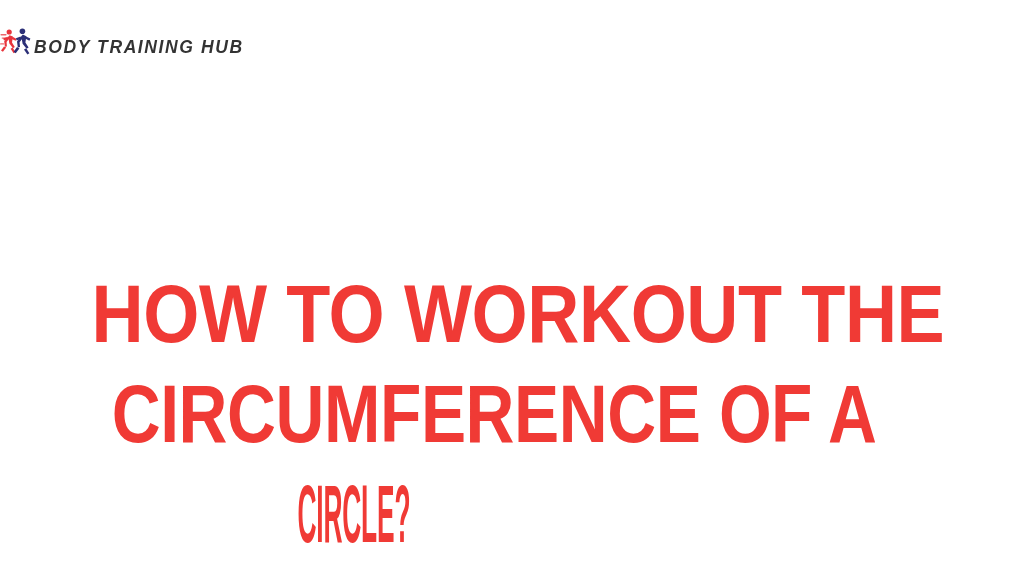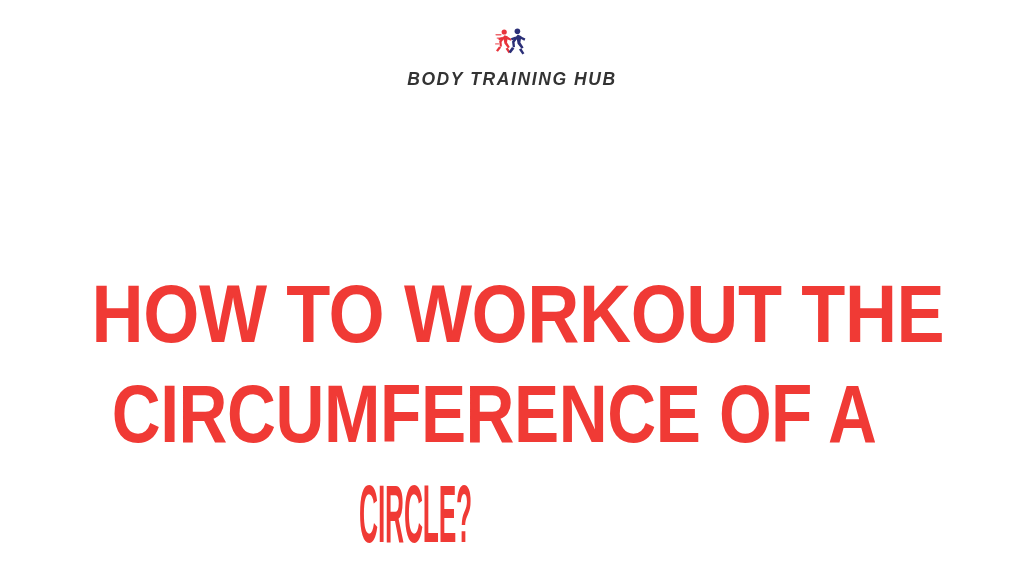--- a/index.html
+++ b/index.html
@@ -20,21 +20,21 @@
     margin: 0 auto;
   }
 
   
   .brand {
     position: absolute;
     top: 26px;
     left: 0;
     width: 1024px;
     display: flex;
-    flex-direction: column;
+    flex-direction: row;
     align-items: center;
     text-align: right;
   }
 
   .brand-mark {
     width: 34px;
     height: 36px;
     display: block;
     line-height: 0;
   }
@@ -50,21 +50,21 @@
     white-space: nowrap;
     line-height: 1.1;
   }
 
   
   .headline {
     position: absolute;
     top: 243px;
     left: 0;
     width: 831px;
-    text-align: center;
+    text-align: left;
     padding: 0 52px;
     box-sizing: border-box;
   }
 
   .headline-line {
     display: block;
     font-family: "Liberation Sans Narrow", "Liberation Sans", sans-serif;
     font-size: 81px;
     font-weight: 700;
     line-height: 100px;

